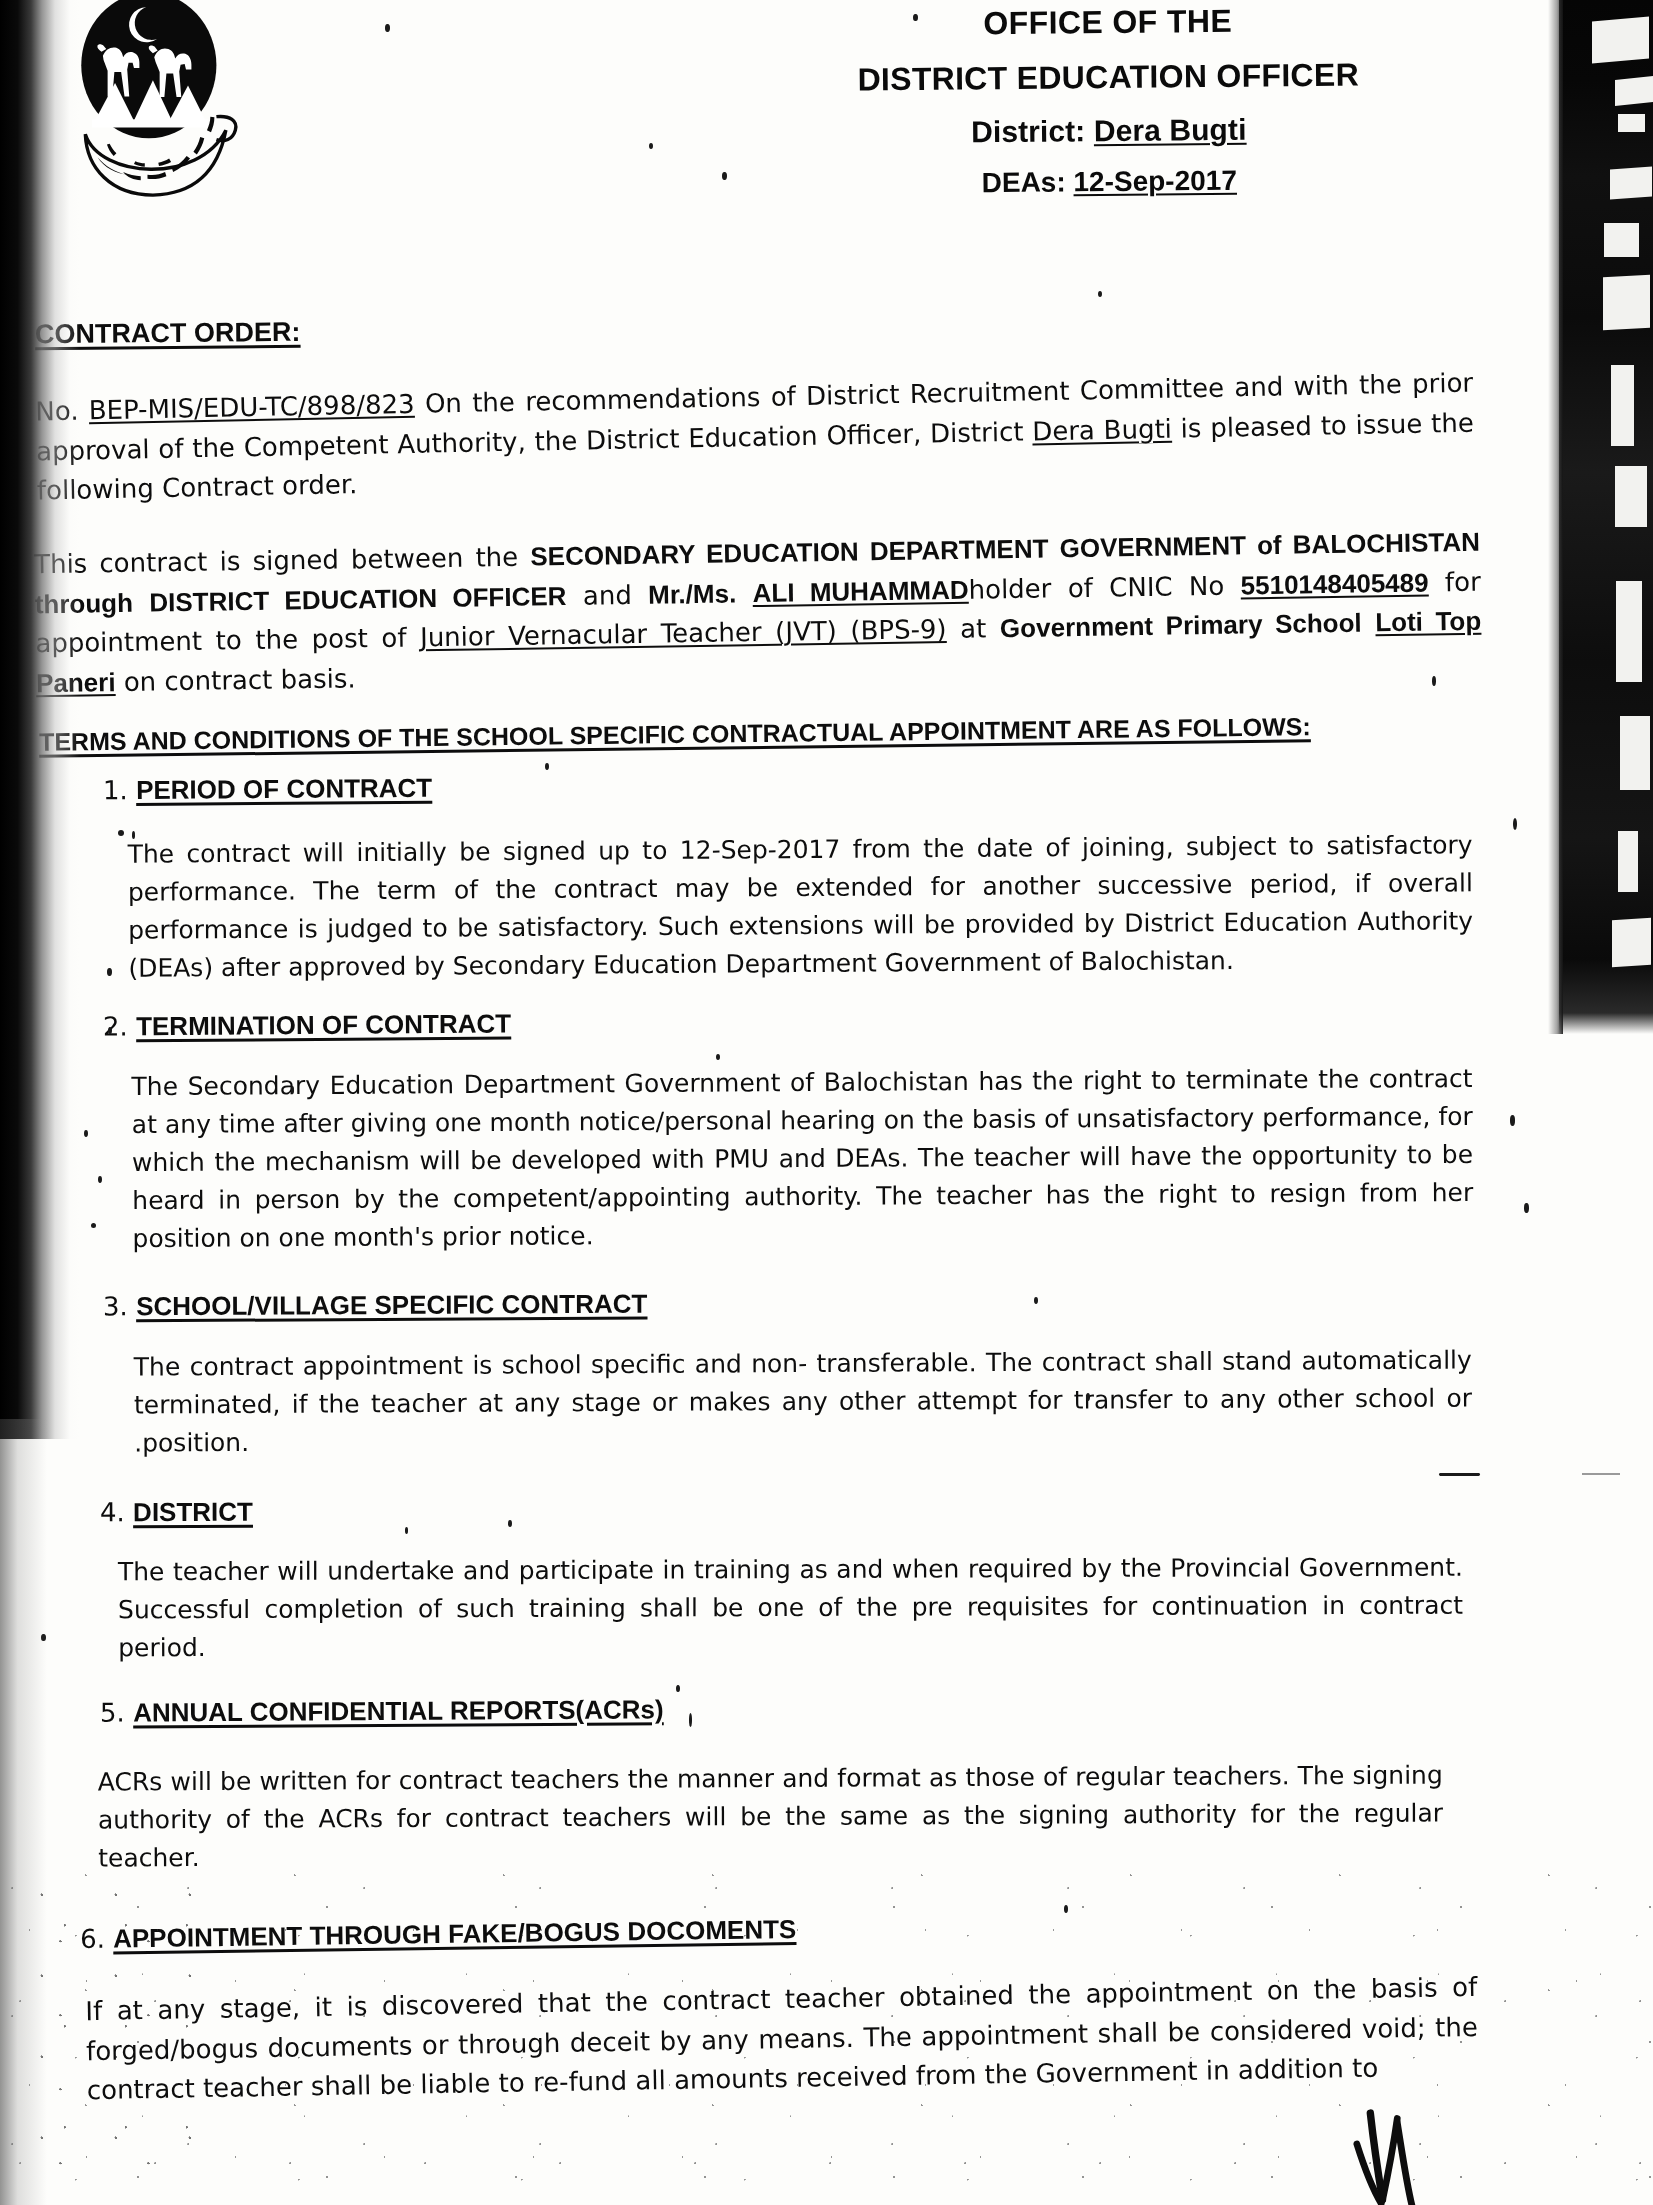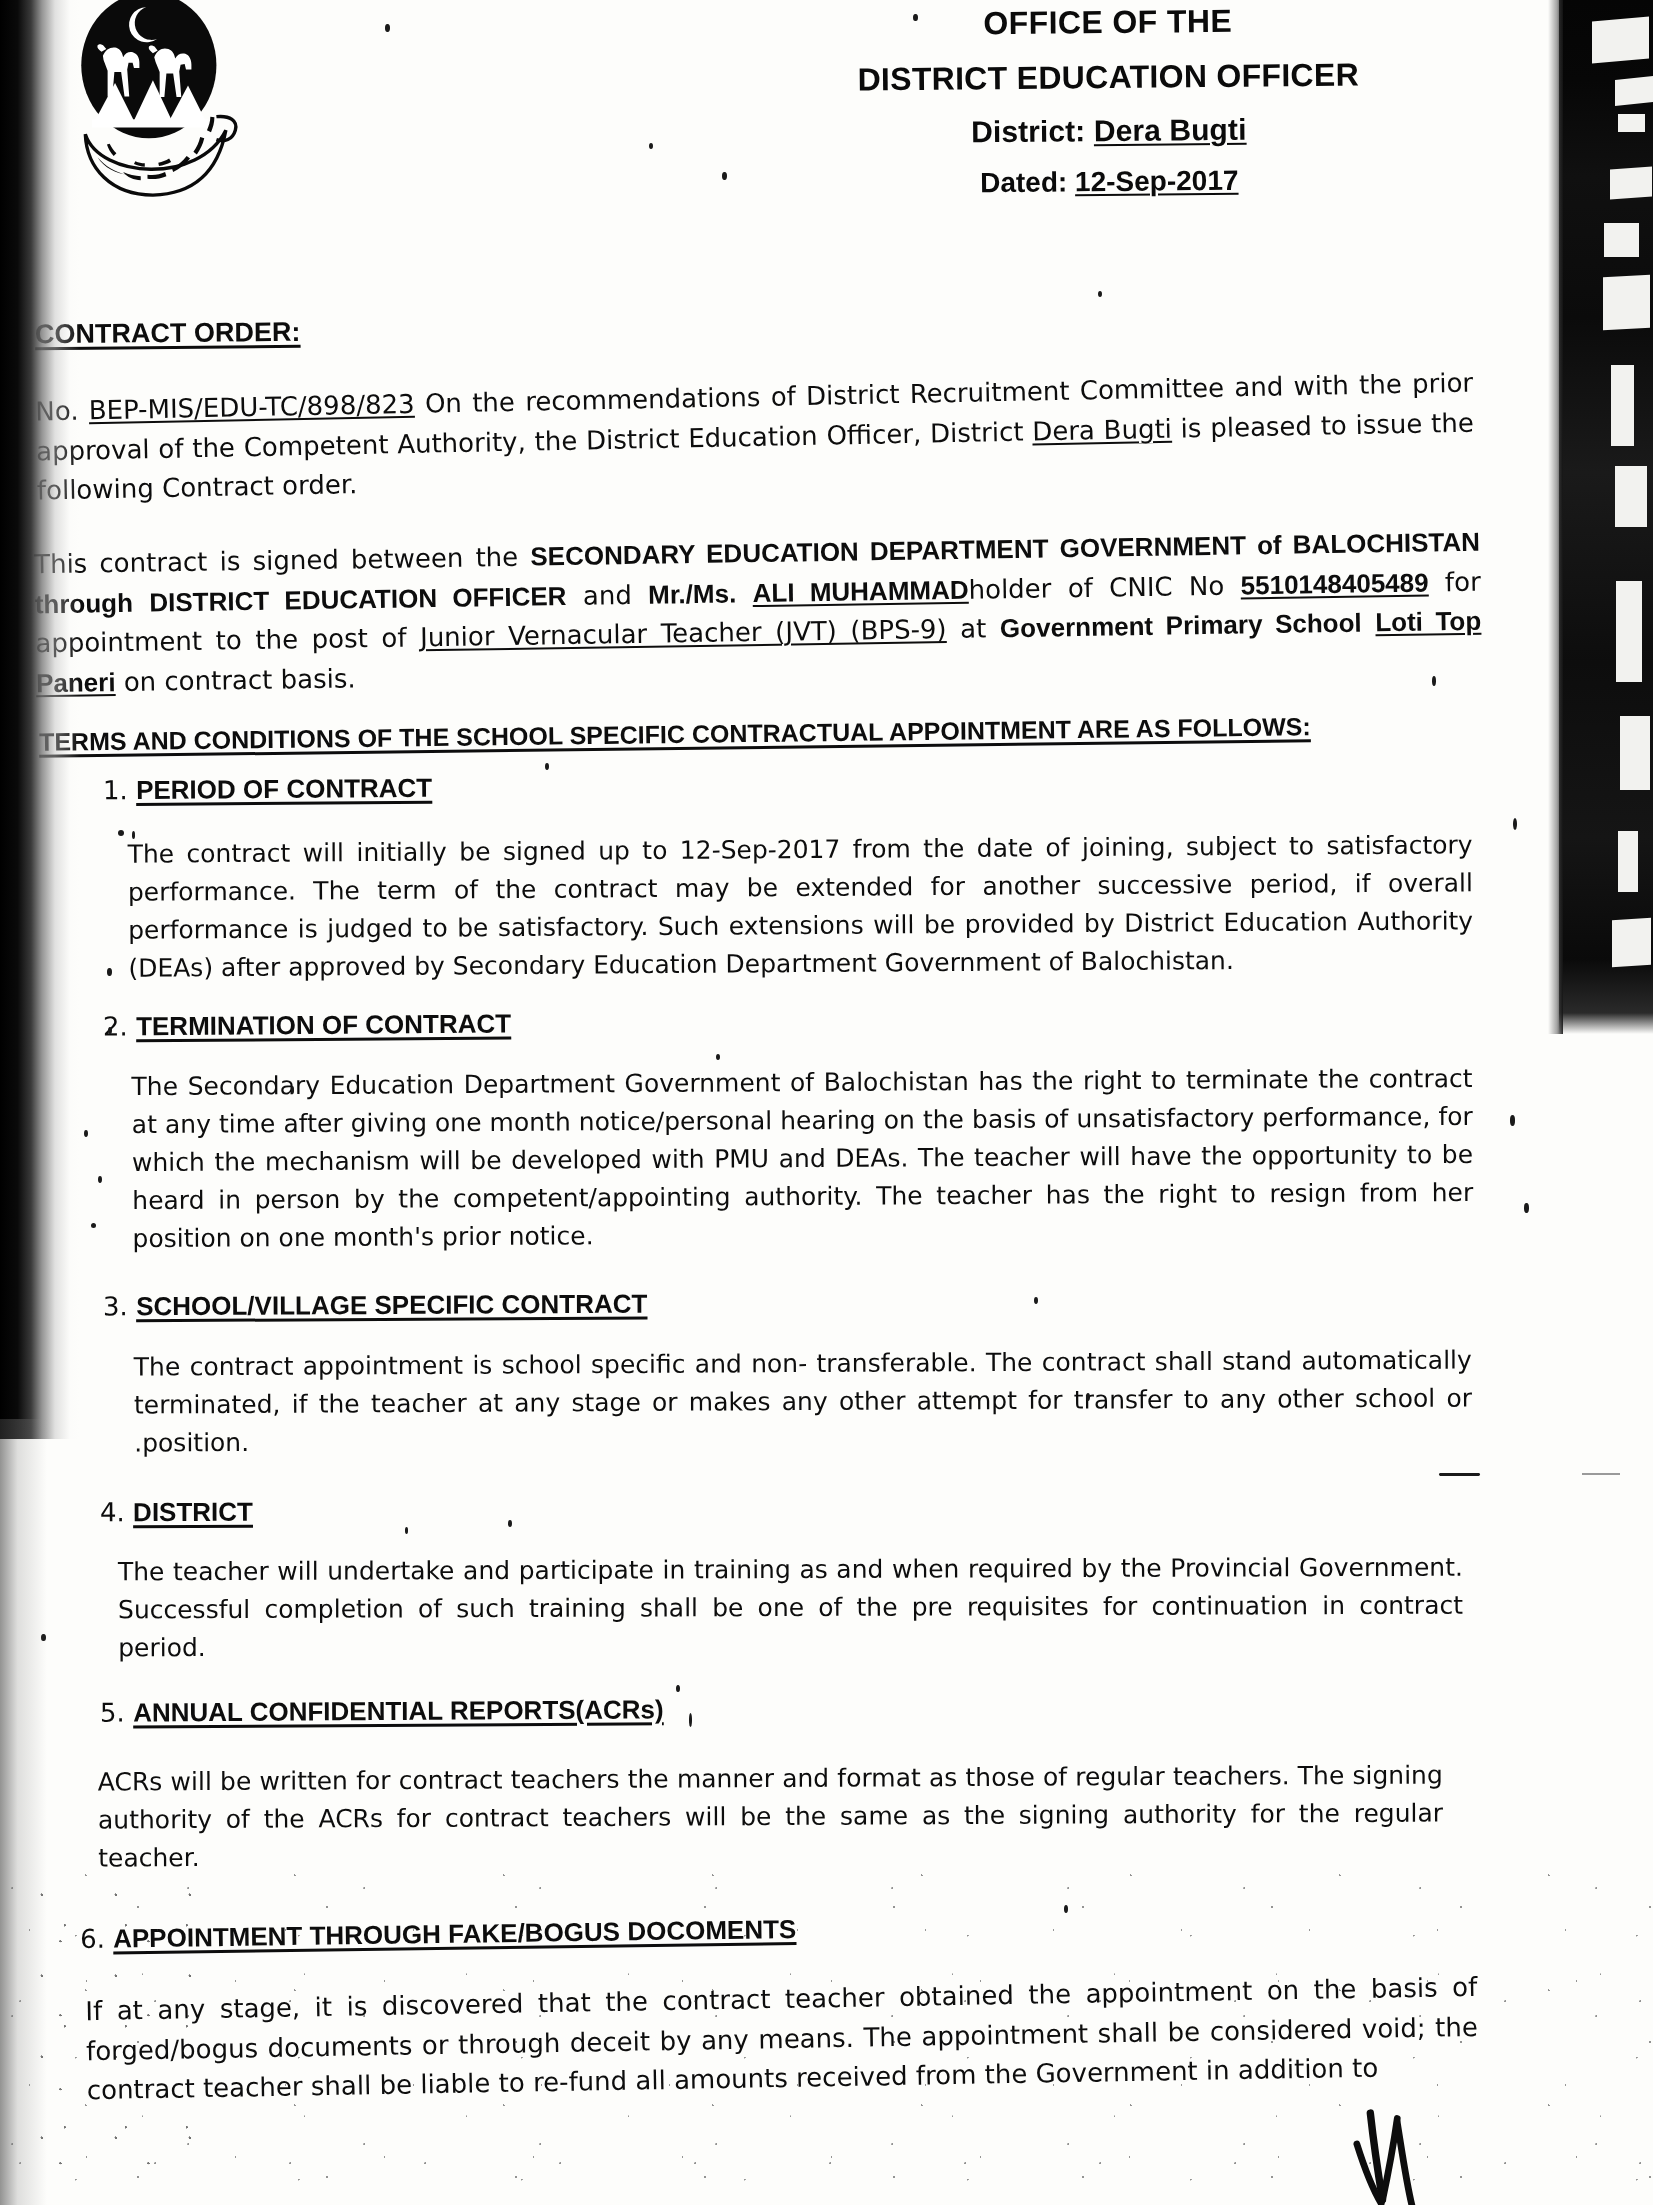--- a/index.html
+++ b/index.html
@@ -264,21 +264,21 @@
     </div>
 
     <div class="header">
       <div class="line h-office">OFFICE OF THE</div>
       <div class="line h-deo">DISTRICT EDUCATION OFFICER</div>
       <div class="line h-district">
         <span>District:</span>
         <span class="u">Dera Bugti</span>
       </div>
       <div class="line h-dated">
-        <span>Dated:</span>
+        <span>DEAs:</span>
         <span class="u">12-Sep-2017</span>
       </div>
     </div>
 
     <div class="blk sec-title" id="contract-order-heading">CONTRACT ORDER:</div>
 
     <div class="blk para" id="intro-para">
       <span>No.</span>
       <span class="u">BEP-MIS/EDU-TC/898/823</span>
       <span>On the recommendations of District Recruitment Committee and with the prior approval of the Competent Authority, the District Education Officer, District</span>

